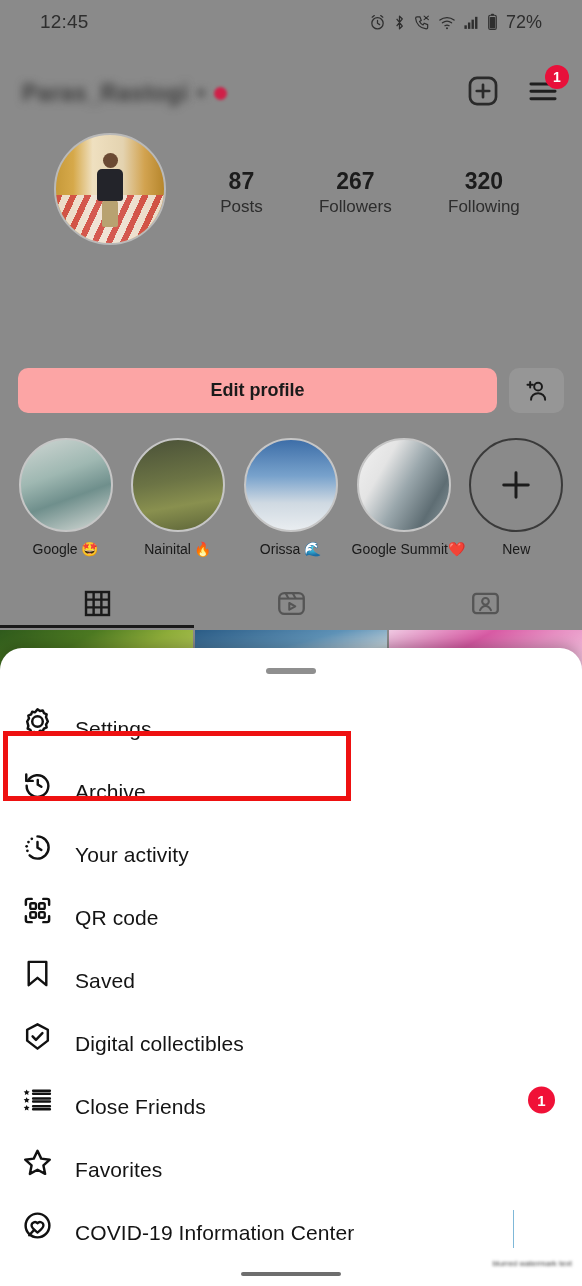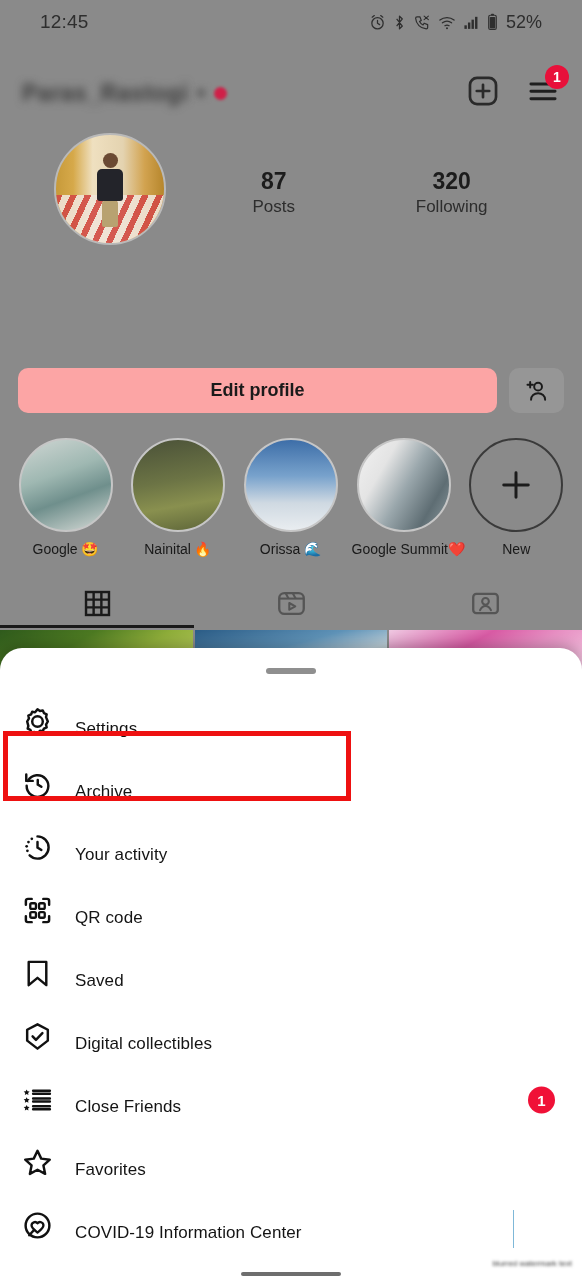--- a/index.html
+++ b/index.html
@@ -158,21 +158,21 @@
 
   #menu-list{ margin-top:16px; position:relative; }
   .menu-item{
     height:63px; display:flex; align-items:center;
     padding:0 22px; position:relative;
   }
   .menu-icon{
     width:40px; display:flex; align-items:center; justify-content:flex-start;
   }
   .menu-label{
-    font-size:17px; color:#141414; margin-left:13px; letter-spacing:.1px;margin-top:14px;
+    font-size:21px; color:#141414; margin-left:13px; letter-spacing:.1px;margin-top:14px;
   }
   .menu-badge{
     position:absolute; right:27px; top:50%; transform:translateY(-50%);
     width:27px; height:27px; border-radius:50%; background:#f01137;
     color:#fff; font-size:15px; font-weight:bold;
     display:flex; align-items:center; justify-content:center;
   }
 
   
   #highlight-box{
@@ -224,21 +224,21 @@
         <rect x="2" y="16" width="3.4" height="5" fill="#2e2e2e"></rect>
         <rect x="7" y="12" width="3.4" height="9" fill="#2e2e2e"></rect>
         <rect x="12" y="8" width="3.4" height="13" fill="#2e2e2e"></rect>
         <rect x="17" y="4" width="3.4" height="17" fill="#2e2e2e"></rect>
       </svg>
       <svg width="11" height="18" viewBox="0 0 14 24">
         <rect x="2" y="3" width="10" height="19" rx="2" fill="none" stroke="#2e2e2e" stroke-width="1.6"></rect>
         <rect x="5" y="1" width="4" height="2.4" rx="1" fill="#2e2e2e"></rect>
         <rect x="3.4" y="5.2" width="7.2" height="15.4" rx="1" fill="#2e2e2e"></rect>
       </svg>
-      <span class="batt-pct">52%</span>
+      <span class="batt-pct">72%</span>
     </div>
   </div>
 
   <div id="profile-header">
     <div class="username-wrap">
       <span class="username-blur">Paras_Rastogi</span>
       <span class="chev-blur"></span>
       <span class="red-dot"></span>
     </div>
     <div class="header-actions">
@@ -265,20 +265,24 @@
           <div class="p-body"></div>
           <div class="p-legs"></div>
       </div>
     </div>
     <div class="stats">
       <div class="stat">
         <div class="stat-num">87</div>
         <div class="stat-label">Posts</div>
       </div>
       <div class="stat">
+        <div class="stat-num">267</div>
+        <div class="stat-label">Followers</div>
+      </div>
+      <div class="stat">
         <div class="stat-num">320</div>
         <div class="stat-label">Following</div>
       </div>
     </div>
   </div>
 
 
   <div id="action-row">
     <div id="edit-profile-btn">Edit profile</div>
     <div id="add-person-btn">

